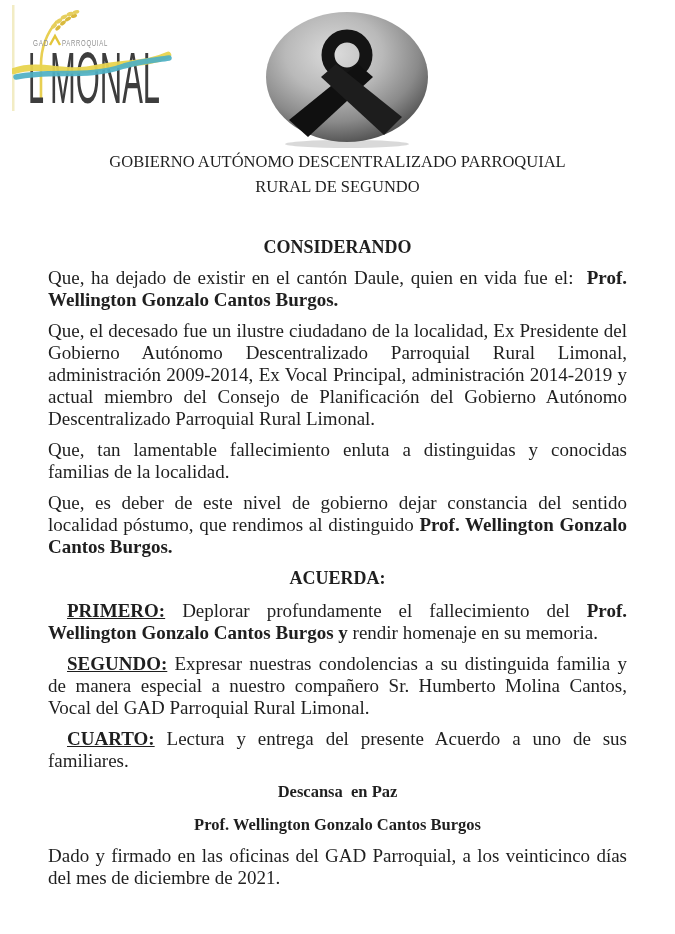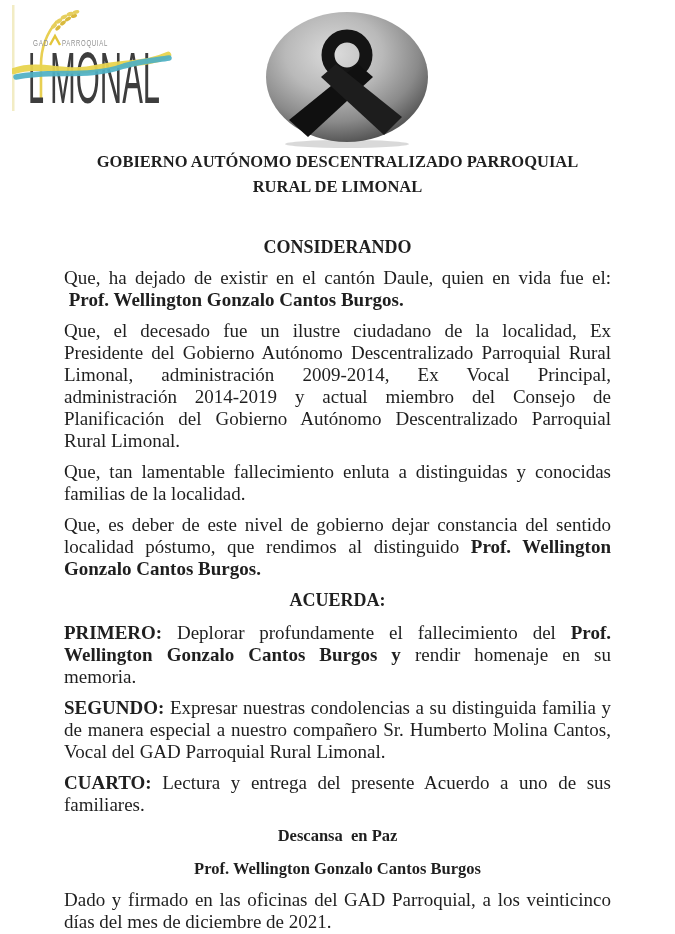--- a/index.html
+++ b/index.html
@@ -3,28 +3,28 @@
 <meta charset="utf-8">
 <style>
   html,body{margin:0;padding:0;background:#ffffff;}
   .page{
     position:relative;width:675px;height:934px;background:#ffffff;overflow:hidden;
     font-family:"Liberation Serif","DejaVu Serif",serif;color:#1f1f1f;
   }
   .header{position:relative;height:148px;}
   .logo-svg{position:absolute;left:12px;top:5px;width:160px;height:108px;}
   .ribbon-svg{position:absolute;left:262px;top:8px;width:170px;height:140px;}
-  .title{text-align:center;font-weight:700;font-size:16.5px;line-height:22px;margin:0;}
+  .title{text-align:center;font-weight:400;font-size:16.5px;line-height:22px;margin:0;}
   .title-1{margin-top:3px;}
   .title-2{margin-top:3px;}
-  .content{padding:0 64px;}
+  .content{padding:0 48px;}
   .heading{text-align:center;font-weight:700;font-size:18px;line-height:22px;margin:38px 0 9px;}
   .acuerda-heading{text-align:center;font-weight:700;font-size:18px;line-height:22px;margin:5px 0 11px;font-family:Liberation Serif, serif;}
   p.para{font-size:19px;line-height:22px;text-align:justify;margin:0 0 9px;}
-  .lbl{font-weight:700;}
+  .lbl{font-weight:700;text-decoration:underline;margin-left:19px;}
   .center-b{text-align:center;font-weight:700;font-size:16.5px;line-height:22px;margin:0 0 11px;}
   .rip{margin-top:6px;}
   .name-line{margin-bottom:9px;}
   strong{font-weight:700;}
 </style>
 </head>
 <body>
 
 <div class="page">
 
@@ -77,21 +77,21 @@
       <ellipse cx="85" cy="69" rx="81" ry="65" fill="url(#ovalGrad)"></ellipse>
       <g>
         <circle cx="85" cy="47" r="19" fill="none" stroke="#141414" stroke-width="13"></circle>
         <polygon points="96,56 111,69 46,129 27,112" fill="#101010"></polygon>
         <polygon points="74,56 59,69 122,127 140,109" fill="#1d1d1d"></polygon>
       </g>
     </svg>
   </div>
 
   <div class="title title-1">GOBIERNO AUTÓNOMO DESCENTRALIZADO PARROQUIAL</div>
-  <div class="title title-2">RURAL DE LIMONAL</div>
+  <div class="title title-2">RURAL DE SEGUNDO</div>
 
   <div class="content">
 
     <div class="heading">CONSIDERANDO</div>
 
     <p class="para"><span>Que, ha dejado de existir en el cantón Daule, quien en vida fue el: &nbsp;</span><strong>Prof. Wellington Gonzalo Cantos Burgos.</strong></p>
 
     <p class="para"><span>Que, el decesado fue un ilustre ciudadano de la localidad, Ex Presidente del Gobierno Autónomo Descentralizado Parroquial Rural Limonal, administración 2009-2014, Ex Vocal Principal, administración 2014-2019 y actual miembro del Consejo de Planificación del Gobierno Autónomo Descentralizado Parroquial Rural Limonal.</span></p>
 
     <p class="para"><span>Que, tan lamentable fallecimiento enluta a distinguidas y conocidas familias de la localidad.</span></p>

